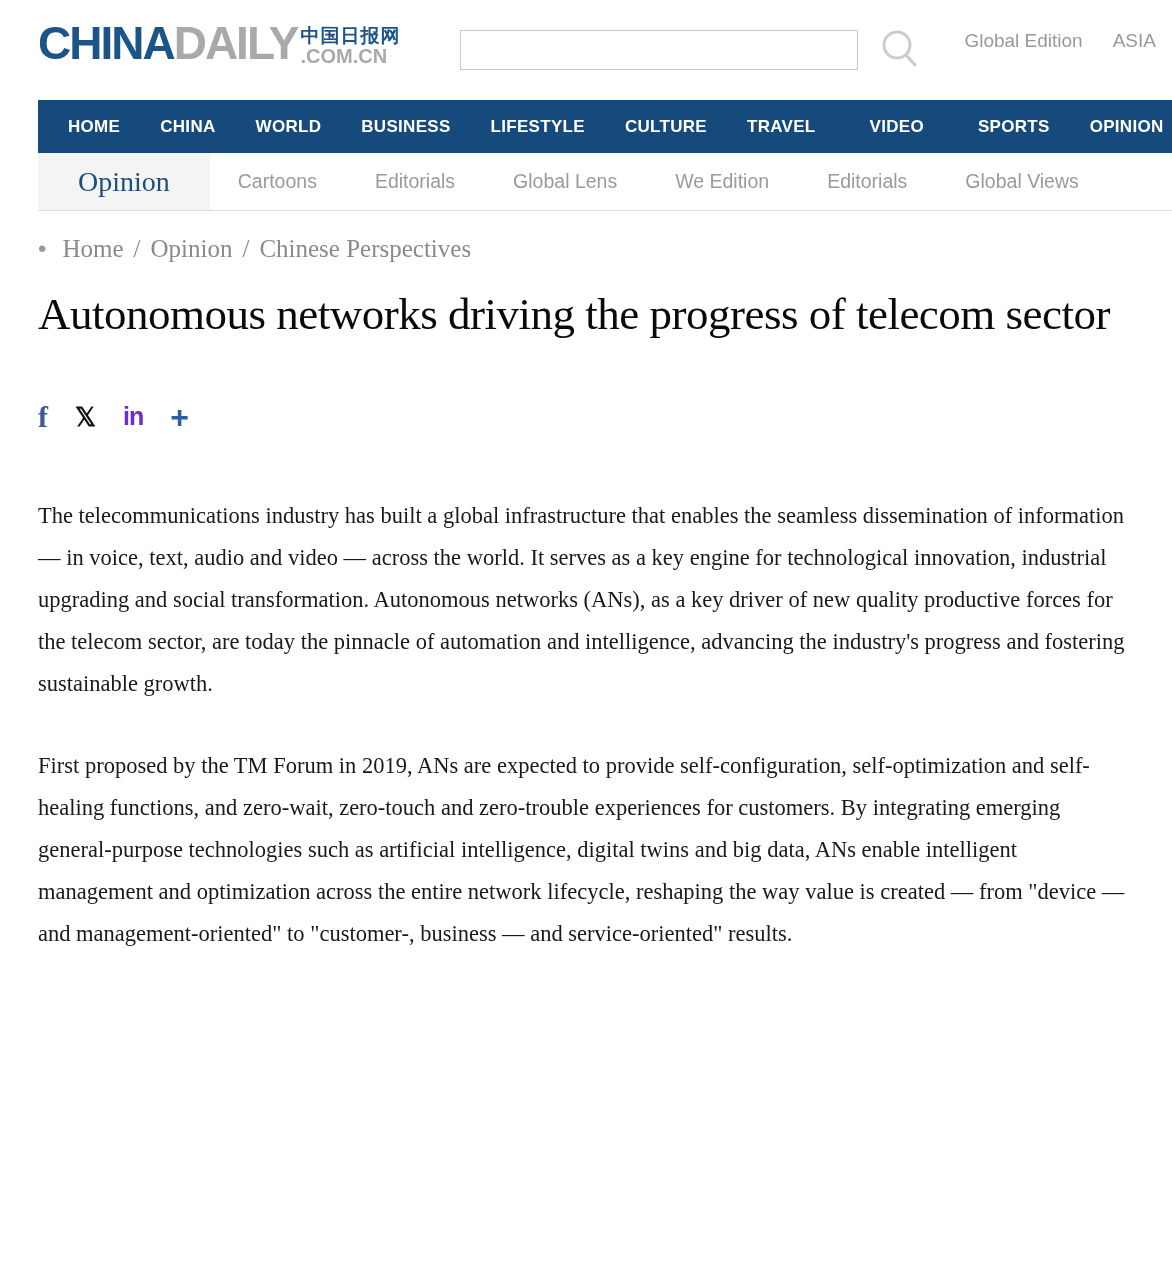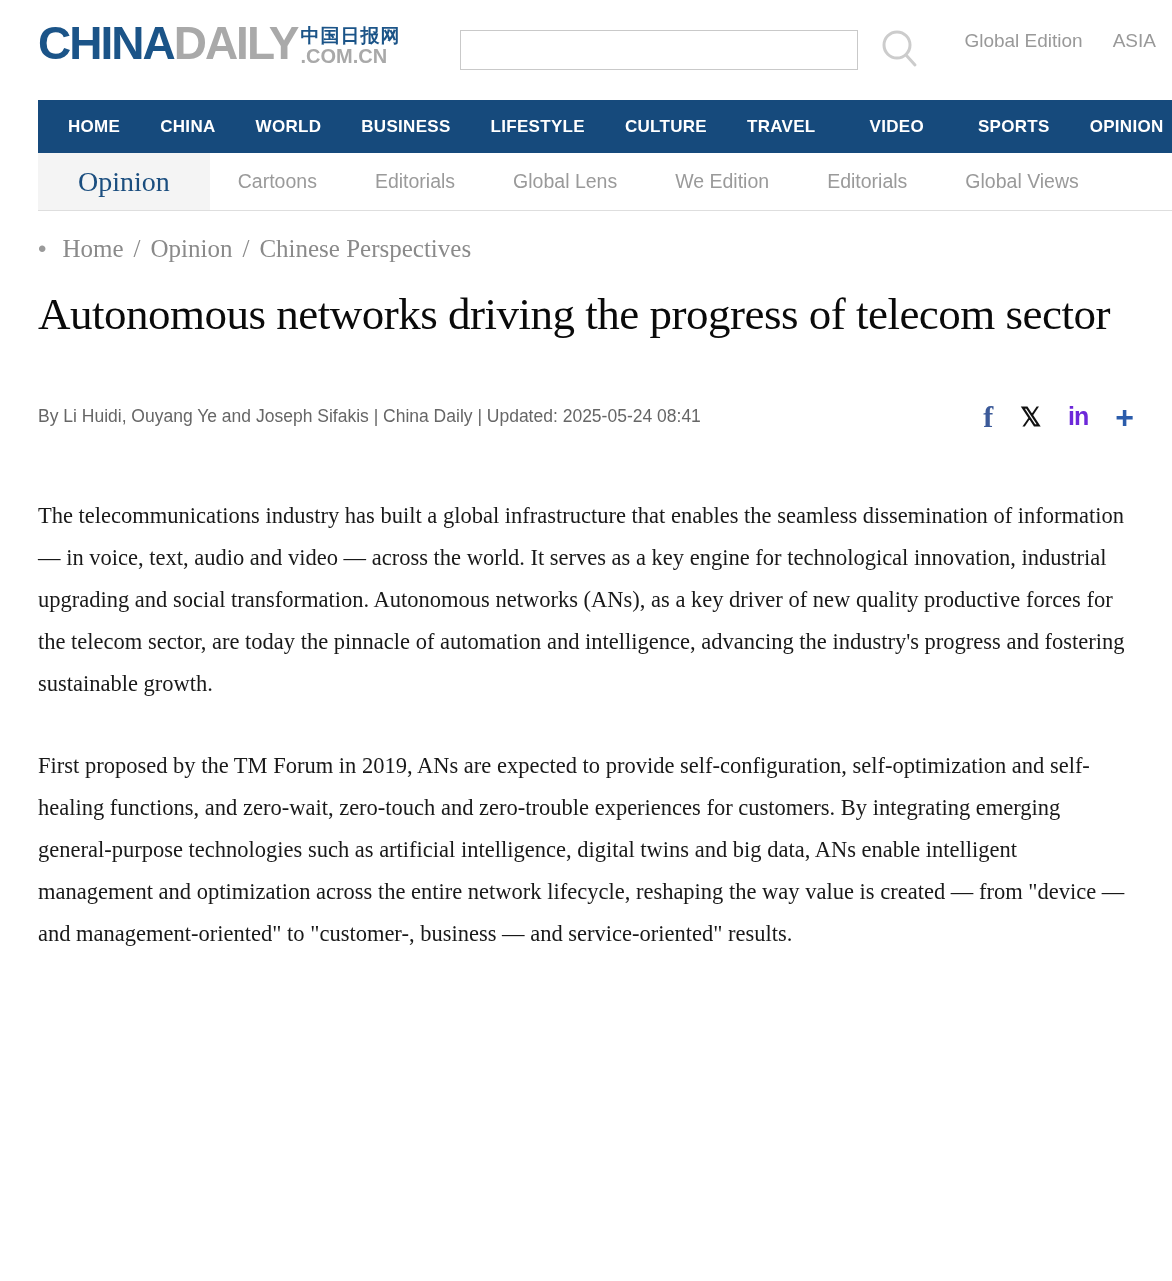--- a/index.html
+++ b/index.html
@@ -142,21 +142,20 @@
   <a>Home</a>
   <span class="crumb-sep">/</span>
   <a>Opinion</a>
   <span class="crumb-sep">/</span>
   <a>Chinese Perspectives</a>
 </div>
 
 <h1 class="article-title">Autonomous networks driving the progress of telecom sector</h1>
 
 <div class="byline-row">
-  <div class="byline">By Li Huidi, Ouyang Ye and Joseph Sifakis | China Daily | Updated: 2025-05-24 08:41</div>
   <div class="social">
     <span class="icon-facebook" style="color: rgb(60, 90, 153);">f</span>
     <span class="icon-x" style="color: rgb(17, 17, 17);">𝕏</span>
     <span class="icon-linkedin" style="color: #6d28d9;">in</span>
     <span class="icon-plus" style="color: rgb(43, 92, 171);">+</span>
   </div>
 </div>
 
 <div class="article-body">
   <p>The telecommunications industry has built a global infrastructure that enables the seamless dissemination of information — in voice, text, audio and video — across the world. It serves as a key engine for technological innovation, industrial upgrading and social transformation. Autonomous networks (ANs), as a key driver of new quality productive forces for the telecom sector, are today the pinnacle of automation and intelligence, advancing the industry's progress and fostering sustainable growth.</p>

